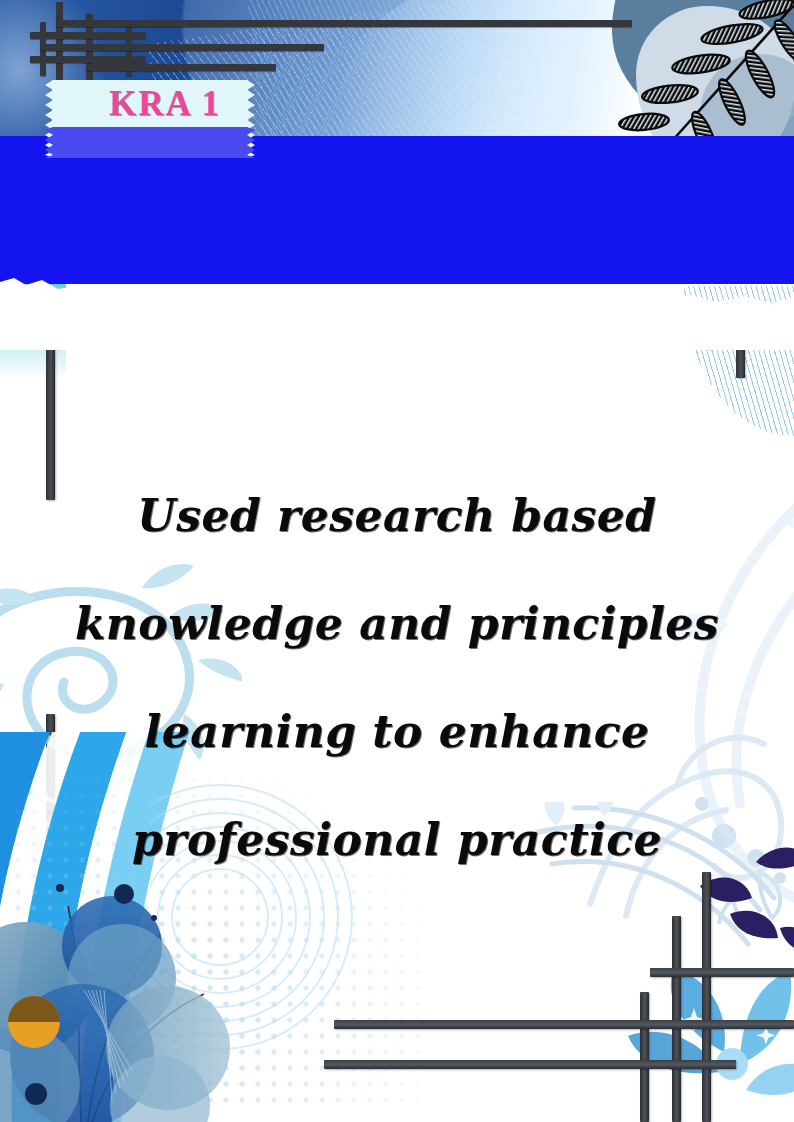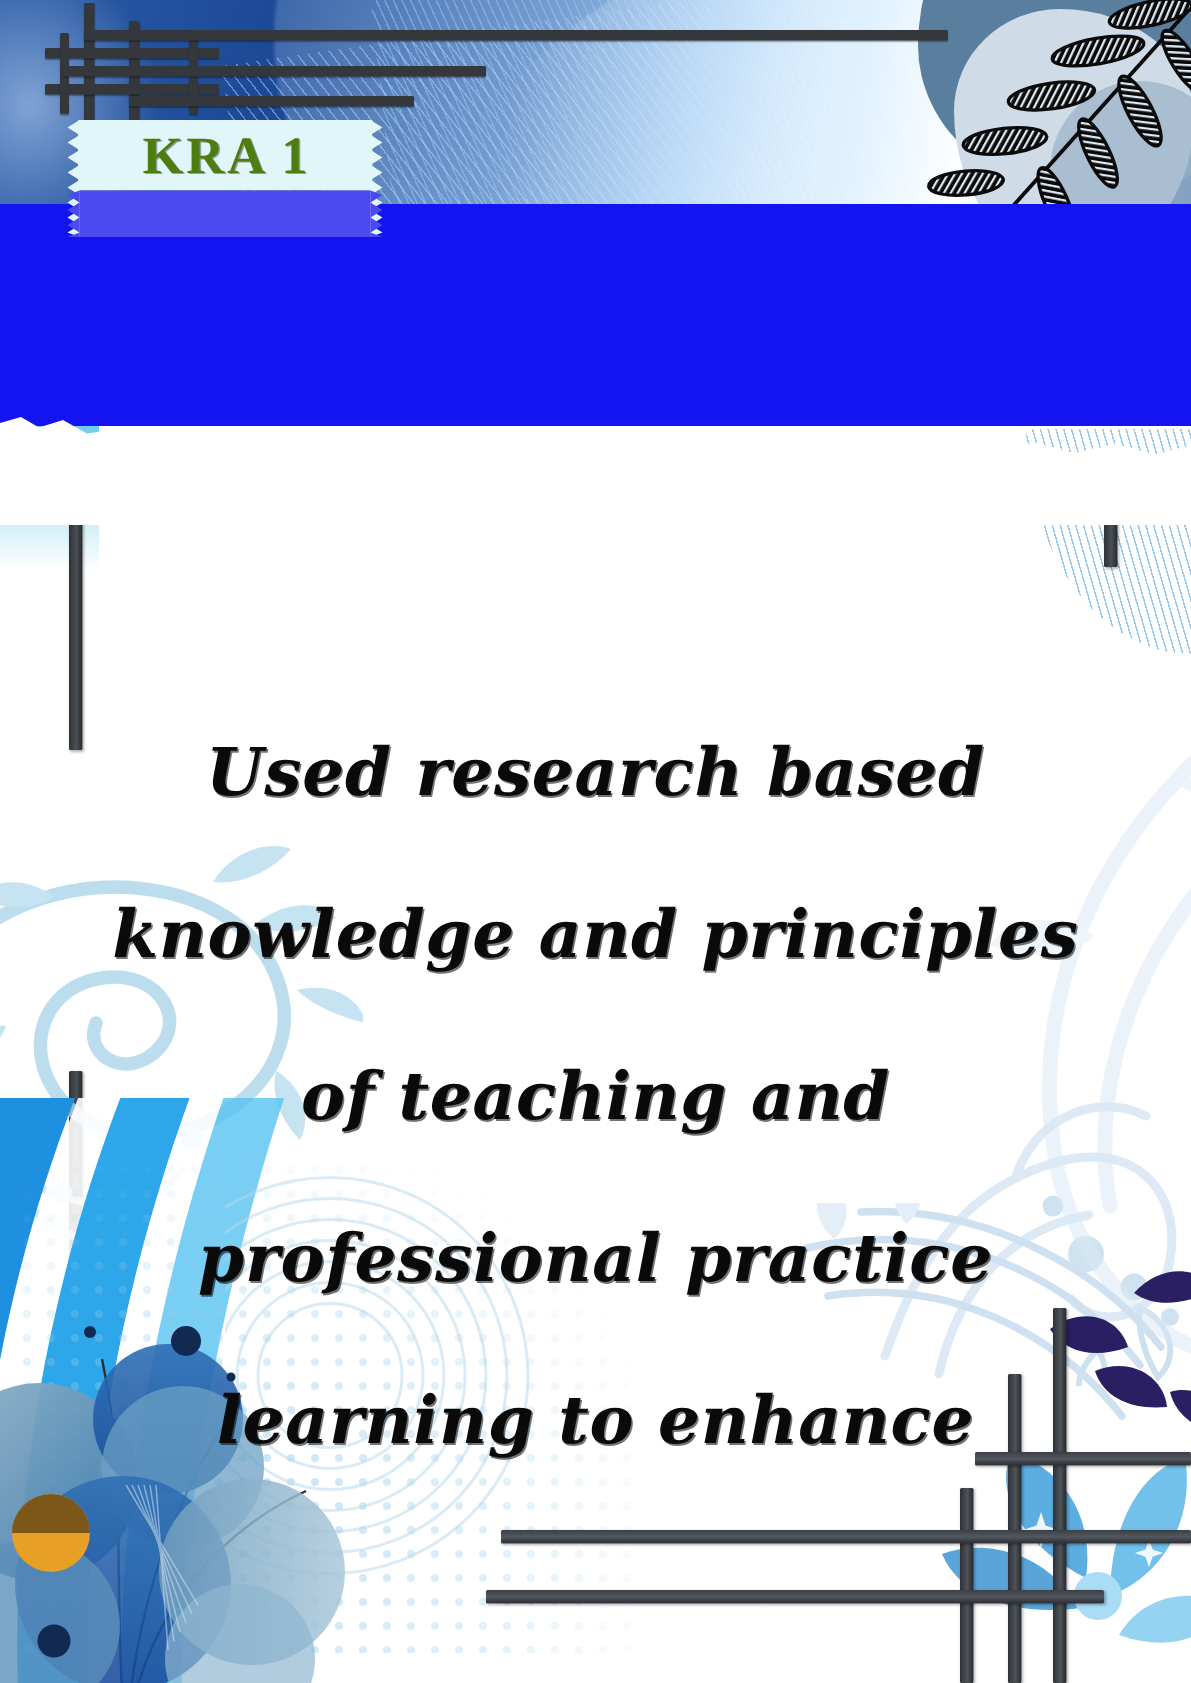--- a/index.html
+++ b/index.html
@@ -141,28 +141,28 @@
   }
   
   .zig {
     position: absolute;
     top: 0; width: 9px; height: 100%;
   }
   .zig.left  { left: -8px; }
   .zig.right { right: -8px; }
   .kra-label {
     position: absolute;
-    left: 1px; top: 1px;
+    left: 15px; top: 1px;
     width: 196px;
     text-align: center;
     font-family: "Liberation Serif", serif;
     font-weight: bold;
     font-size: 35px;
     letter-spacing: 2px;
-    color: #4d7c0f;
+    color: #ec4899;
     line-height: 45px;
     text-shadow: 1px 1px 0 rgba(0,0,0,.35);
   }
 
   
   .title-banner {
     position: absolute;
     left: 0; top: 136px;
     width: 794px;
     height: 148px;
@@ -595,18 +595,17 @@
       <div class="hbar" style="left:-230px; top:148px; width:460px;"></div>
       <div class="hbar" style="left:-240px; top:188px; width:412px;"></div>
       <div class="hbar" style="left:86px;  top:96px;  width:144px;"></div>
     </div>
 
   </div>
 
   <div class="objective-copy">
     <span class="ln">Used  research based</span>
     <span class="ln">knowledge  and  principles</span>
-    <span class="ln">of  teaching  and</span>
+    <span class="ln">learning  to  enhance</span>
     <span class="ln">professional  practice</span>
-    <span class="ln">learning  to  enhance</span>
   </div>
 
 </div>
 
 </body></html>

